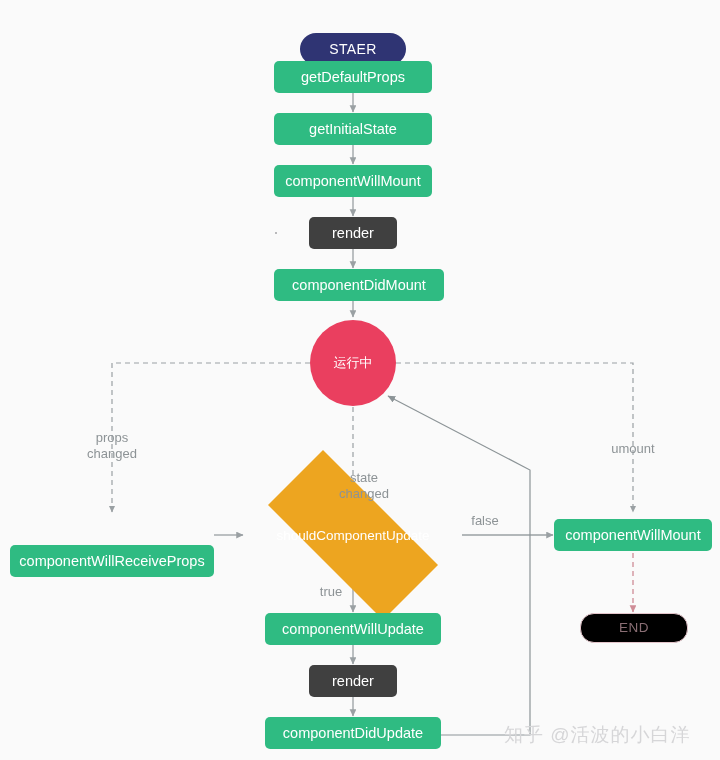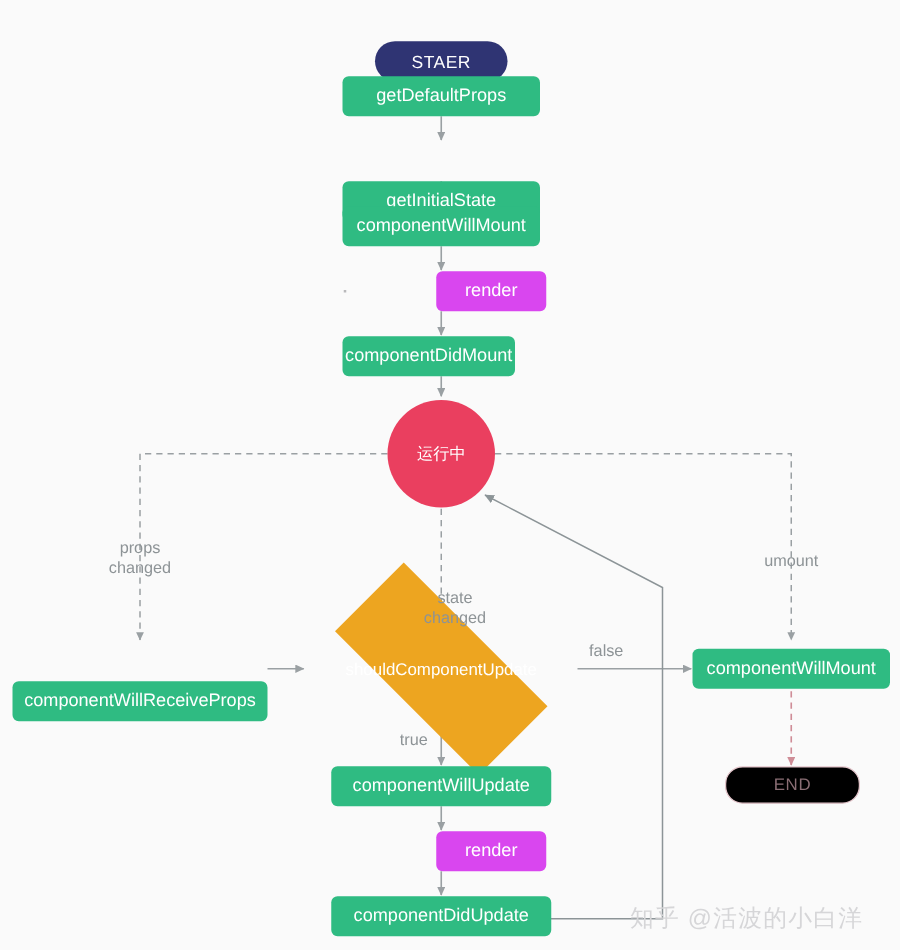--- a/index.html
+++ b/index.html
@@ -43,25 +43,24 @@
     font-size: 14px;
     letter-spacing: 0.4px;
   }
   .node-green {
     background: #2fbb82;
     color: #ffffff;
     border-radius: 5px;
     font-size: 14.5px;
   }
   .node-red {
-    background: #d946ef;
+    background: #404040;
     color: #ffffff;
     border-radius: 5px;
     font-size: 14.5px;
-    margin-left: 40px;
   }
   .node-circle {
     background: #ea3f5f;
     color: #ffffff;
     border-radius: 50%;
     font-size: 13px;
     flex-direction: row;
   }
   .node-circle span { display: block; }
   .node-diamond-wrap {
@@ -182,33 +181,33 @@
   </svg>
 
   <div class="node node-start" style="left:300px; top:9px; width:106px; height:32px;margin-top:24px;">
     <span>STAER</span>
   </div>
 
   <div class="node node-green" style="left:274px; top:61px; width:158px; height:32px;">
     <span>getDefaultProps</span>
   </div>
 
-  <div class="node node-green" style="left:274px; top:113px; width:158px; height:32px;margin-top:32px;">
+  <div class="node node-green" style="left:274px; top:113px; width:158px; height:32px;">
     <span>getInitialState</span>
   </div>
 
   <div class="node node-green" style="left:274px; top:165px; width:158px; height:32px;">
     <span>componentWillMount</span>
   </div>
 
   <div class="node node-red" style="left:309px; top:217px; width:88px; height:32px;">
     <span>render</span>
   </div>
 
-  <div class="node node-green" style="left:274px; top:269px; width:138px; height:32px;">
+  <div class="node node-green" style="left:274px; top:269px; width:170px; height:32px;">
     <span>componentDidMount</span>
   </div>
 
   <div class="node node-circle" style="left:310px; top:320px; width:86px; height:86px;">
     <span>运行</span>
     <span>中</span>
   </div>
 
   <div class="node node-green" style="left:10px; top:545px; width:204px; height:32px;">
     <span>componentWillReceiveProps</span>

